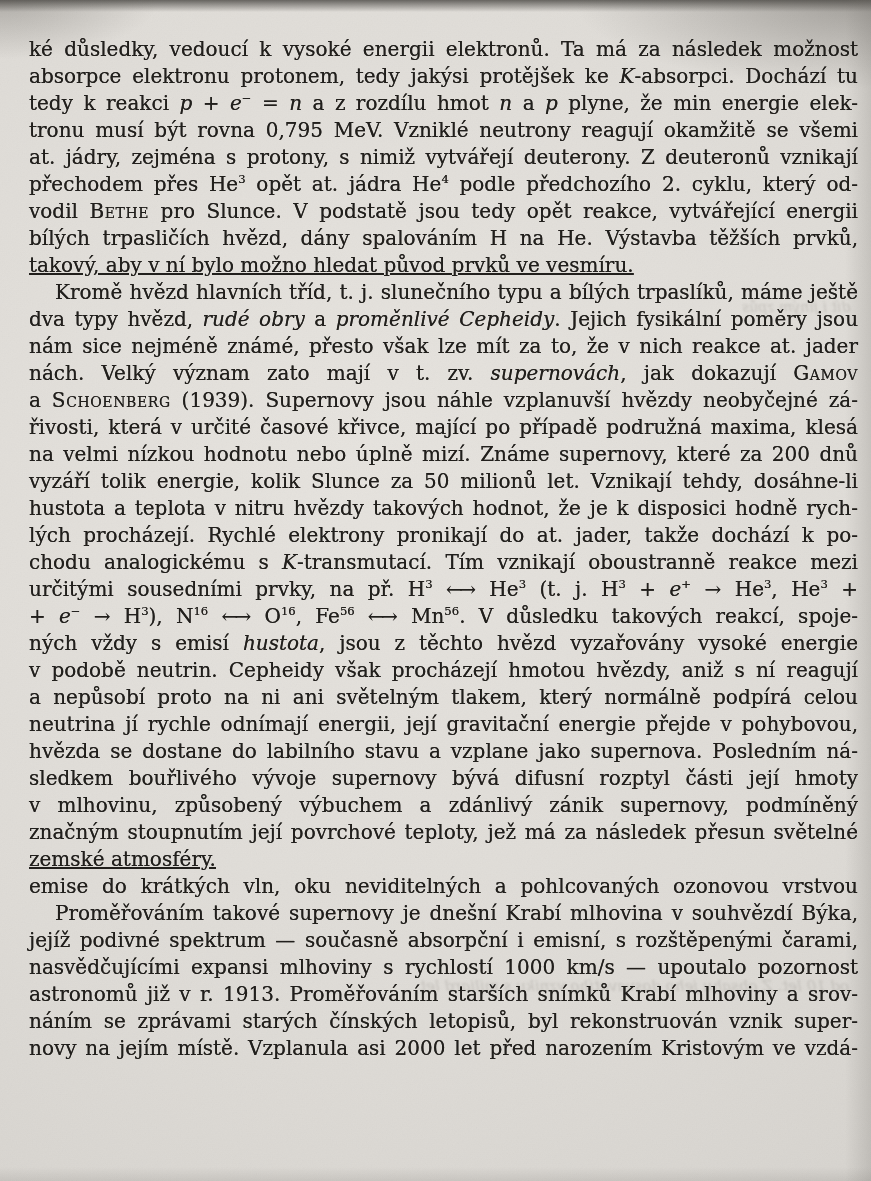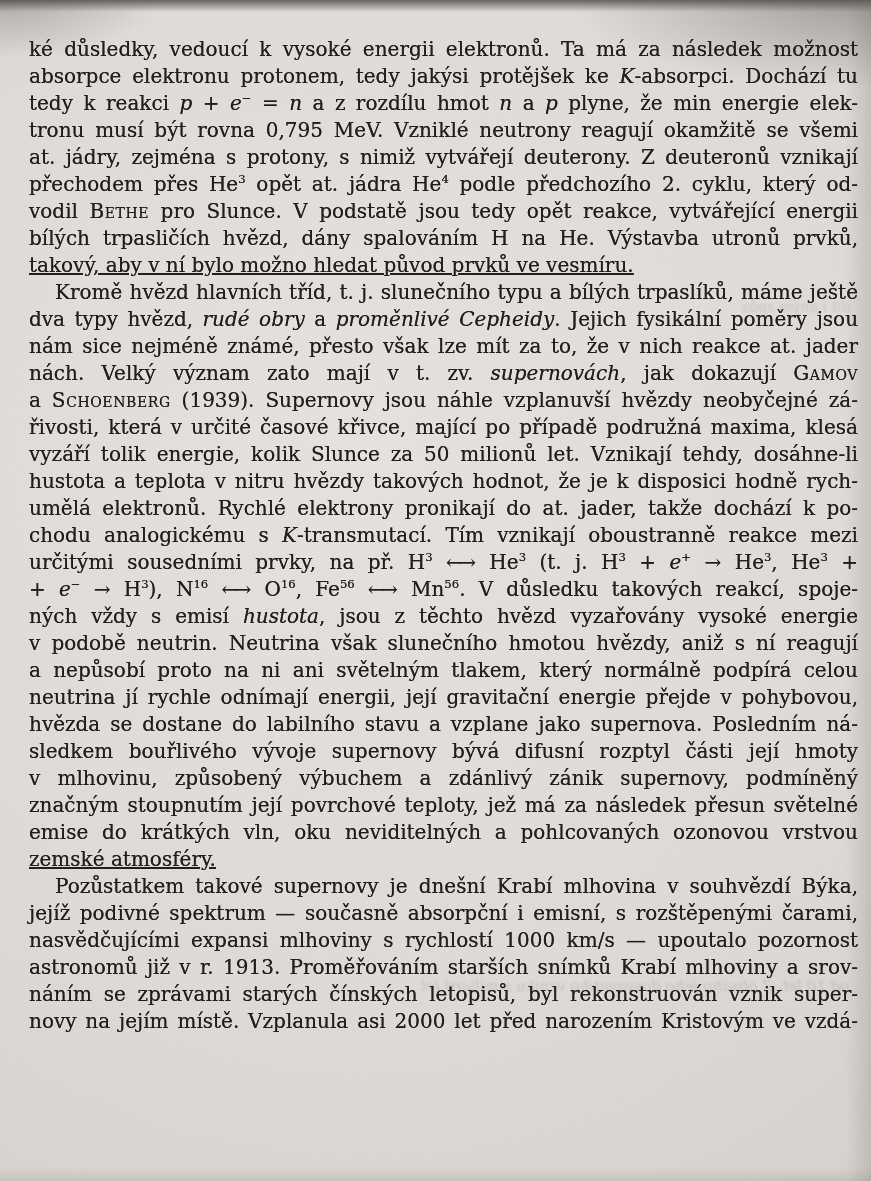--- a/index.html
+++ b/index.html
@@ -97,45 +97,46 @@
     </div>
 
   <main class="textblock" id="textblock">
       <div class="line">ké důsledky, vedoucí k vysoké energii elektronů. Ta má za následek možnost</div>
       <div class="line">absorpce elektronu protonem, tedy jakýsi protějšek ke <span class="st-i">K</span>-absorpci. Dochází tu</div>
       <div class="line">tedy k reakci <span class="st-i">p</span> + <span class="st-i">e</span><span class="st-sup">−</span> = <span class="st-i">n</span> a z rozdílu hmot <span class="st-i">n</span> a <span class="st-i">p</span> plyne, že min energie elek-</div>
       <div class="line">tronu musí být rovna 0,795 MeV. Vzniklé neutrony reagují okamžitě se všemi</div>
       <div class="line">at. jádry, zejména s protony, s nimiž vytvářejí deuterony. Z deuteronů vznikají</div>
       <div class="line">přechodem přes He<span class="st-sup">3</span> opět at. jádra He<span class="st-sup">4</span> podle předchozího 2. cyklu, který od-</div>
       <div class="line">vodil <span class="st-sc">Bethe</span> pro Slunce. V podstatě jsou tedy opět reakce, vytvářející energii</div>
-      <div class="line">bílých trpasličích hvězd, dány spalováním H na He. Výstavba utronů prvků,</div>
+      <div class="line">bílých trpasličích hvězd, dány spalováním H na He. Výstavba těžších prvků,</div>
       <div class="line endpara">takový, aby v ní bylo možno hledat původ prvků ve vesmíru.</div>
       <div class="line indent">Kromě hvězd hlavních tříd, t. j. slunečního typu a bílých trpaslíků, máme ještě</div>
       <div class="line">dva typy hvězd, <span class="st-i">rudé obry</span> a <span class="st-i">proměnlivé Cepheidy</span>. Jejich fysikální poměry jsou</div>
       <div class="line">nám sice nejméně známé, přesto však lze mít za to, že v nich reakce at. jader</div>
       <div class="line">nách. Velký význam zato mají v t. zv. <span class="st-i">supernovách</span>, jak dokazují <span class="st-sc">Gamov</span></div>
       <div class="line">a <span class="st-sc">Schoenberg</span> (1939). Supernovy jsou náhle vzplanuvší hvězdy neobyčejné zá-</div>
       <div class="line">řivosti, která v určité časové křivce, mající po případě podružná maxima, klesá</div>
+      <div class="line">na velmi nízkou hodnotu nebo úplně mizí. Známe supernovy, které za 200 dnů</div>
       <div class="line">vyzáří tolik energie, kolik Slunce za 50 milionů let. Vznikají tehdy, dosáhne-li</div>
       <div class="line">hustota a teplota v nitru hvězdy takových hodnot, že je k disposici hodně rych-</div>
-      <div class="line">umělá elektronů. Rychlé elektrony pronikají do at. jader, takže dochází k po-</div>
+      <div class="line">lých procházejí. Rychlé elektrony pronikají do at. jader, takže dochází k po-</div>
       <div class="line">chodu analogickému s <span class="st-i">K</span>-transmutací. Tím vznikají oboustranně reakce mezi</div>
       <div class="line">určitými sousedními prvky, na př. H<span class="st-sup">3</span> <span class="st-ar">←→</span> He<span class="st-sup">3</span> (t. j. H<span class="st-sup">3</span> + <span class="st-i">e</span><span class="st-sup">+</span> → He<span class="st-sup">3</span>, He<span class="st-sup">3</span> +</div>
       <div class="line">+ <span class="st-i">e</span><span class="st-sup">−</span> → H<span class="st-sup">3</span>), N<span class="st-sup">16</span> <span class="st-ar">←→</span> O<span class="st-sup">16</span>, Fe<span class="st-sup">56</span> <span class="st-ar">←→</span> Mn<span class="st-sup">56</span>. V důsledku takových reakcí, spoje-</div>
       <div class="line">ných vždy s emisí <span class="st-i">hustota</span>, jsou z těchto hvězd vyzařovány vysoké energie</div>
-      <div class="line">v podobě neutrin. Neutrina však slunečního hmotou hvězdy, aniž s ní reagují</div>
+      <div class="line">v podobě neutrin. Cepheidy však procházejí hmotou hvězdy, aniž s ní reagují</div>
       <div class="line">a nepůsobí proto na ni ani světelným tlakem, který normálně podpírá celou</div>
       <div class="line">neutrina jí rychle odnímají energii, její gravitační energie přejde v pohybovou,</div>
       <div class="line">hvězda se dostane do labilního stavu a vzplane jako supernova. Posledním ná-</div>
       <div class="line">sledkem bouřlivého vývoje supernovy bývá difusní rozptyl části její hmoty</div>
       <div class="line">v mlhovinu, způsobený výbuchem a zdánlivý zánik supernovy, podmíněný</div>
       <div class="line">značným stoupnutím její povrchové teploty, jež má za následek přesun světelné</div>
+      <div class="line endpara">zemské atmosféry.</div>
       <div class="line">emise do krátkých vln, oku neviditelných a pohlcovaných ozonovou vrstvou</div>
-      <div class="line endpara">zemské atmosféry.</div>
-      <div class="line indent">Pozůstatkem takové supernovy je dnešní Krabí mlhovina v souhvězdí Býka,</div>
+      <div class="line indent">Proměřováním takové supernovy je dnešní Krabí mlhovina v souhvězdí Býka,</div>
       <div class="line">jejíž podivné spektrum — současně absorpční i emisní, s rozštěpenými čarami,</div>
       <div class="line">nasvědčujícími expansi mlhoviny s rychlostí 1000 km/s — upoutalo pozornost</div>
       <div class="line">astronomů již v r. 1913. Proměřováním starších snímků Krabí mlhoviny a srov-</div>
       <div class="line">náním se zprávami starých čínských letopisů, byl rekonstruován vznik super-</div>
       <div class="line">novy na jejím místě. Vzplanula asi 2000 let před narozením Kristovým ve vzdá-</div>
     </main>
 
 </div>
 
 </body></html>

